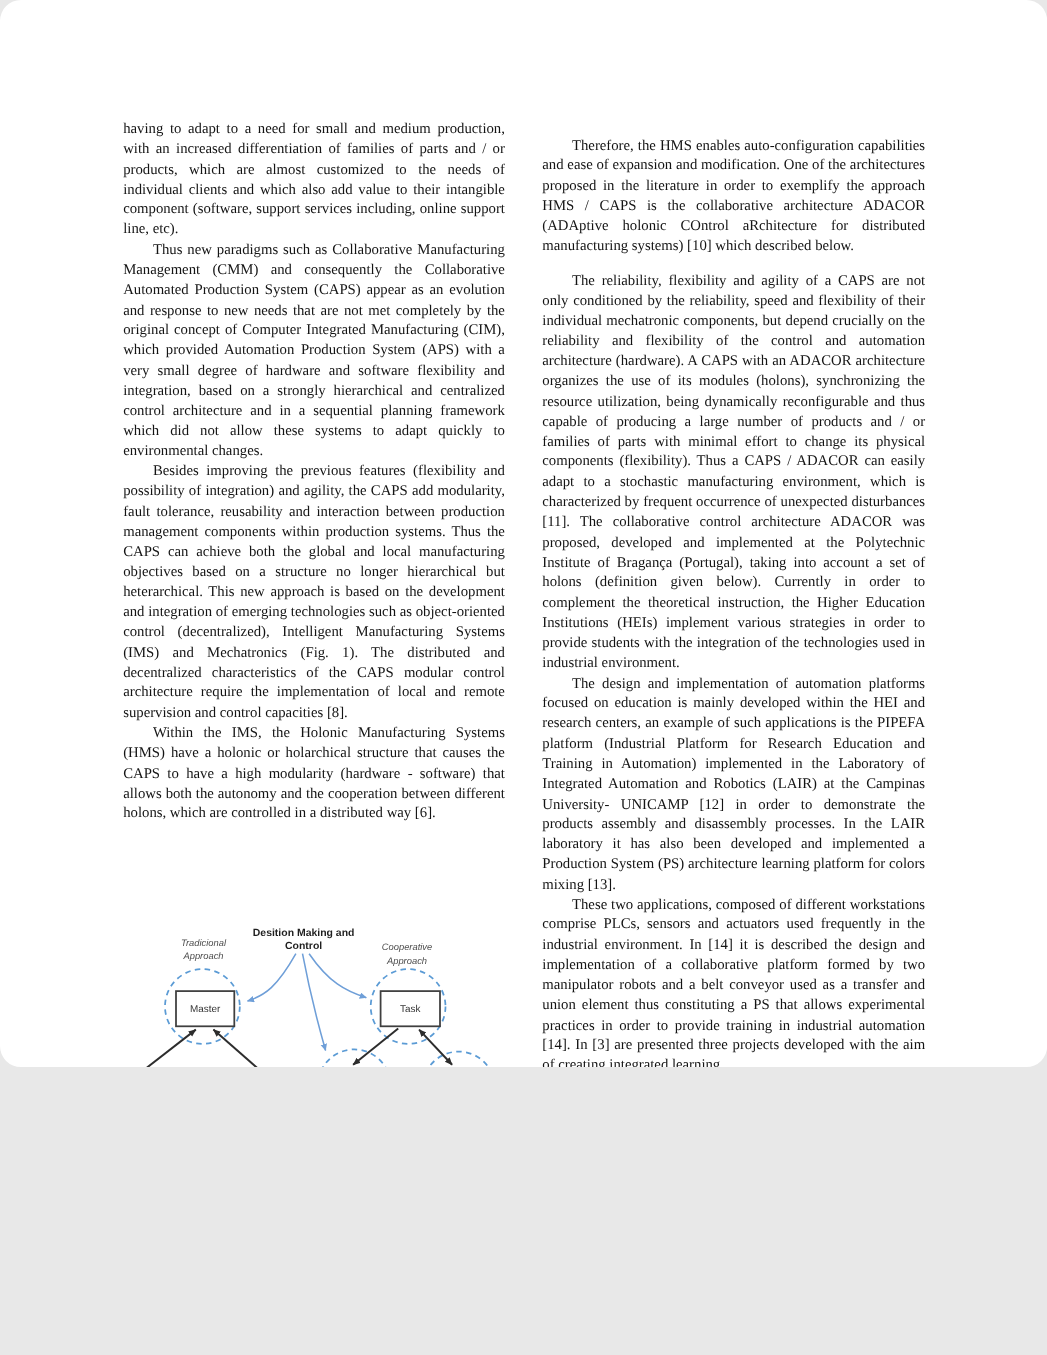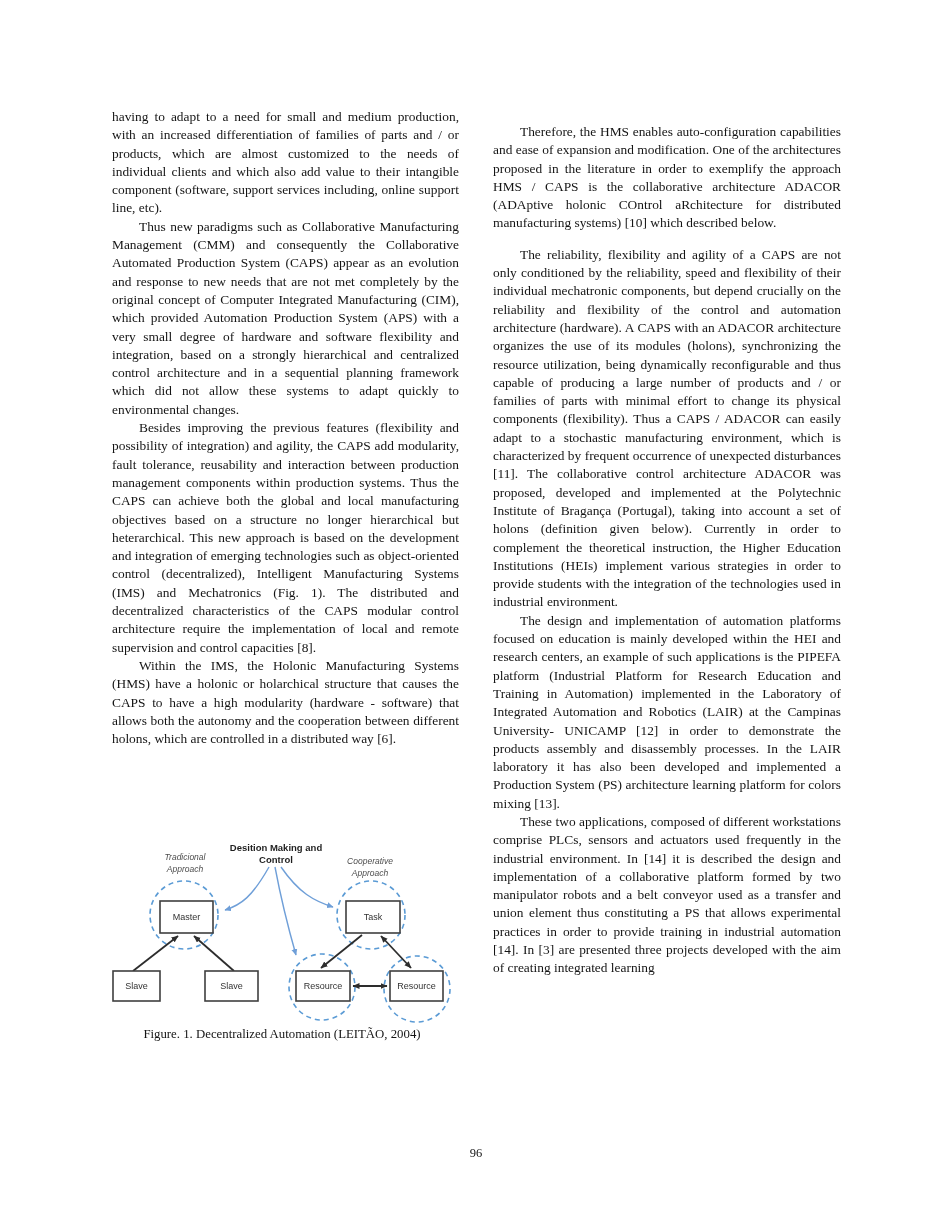--- a/index.html
+++ b/index.html
@@ -1,23 +1,24 @@
 <!DOCTYPE html>
 <html><head>
 <meta charset="utf-8">
 <style>
   html,body { margin:0; padding:0; background:#e8e8e8; }
   .page {
     position:relative;
-    width:952px; height:1232px;
+    width:952px; height:970px;
     background:#ffffff;
     font-family:"Liberation Serif", serif;
     color:#141414;
     overflow:hidden;
     margin:0 auto;
+    border-radius:19px;
   }
   .col {
     position:absolute;
     text-align:justify;
     font-size:13.4px;
     line-height:18.3px;
   }
   .col p { margin:0; text-indent:27px; }
   .col p.no-indent { text-indent:0; }
   .col p.gap-after { margin-bottom:13px; }

